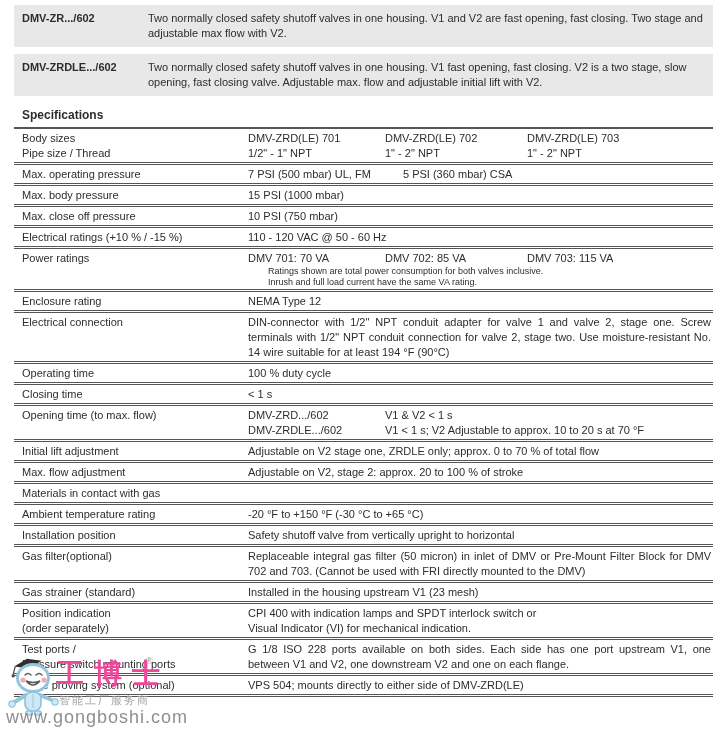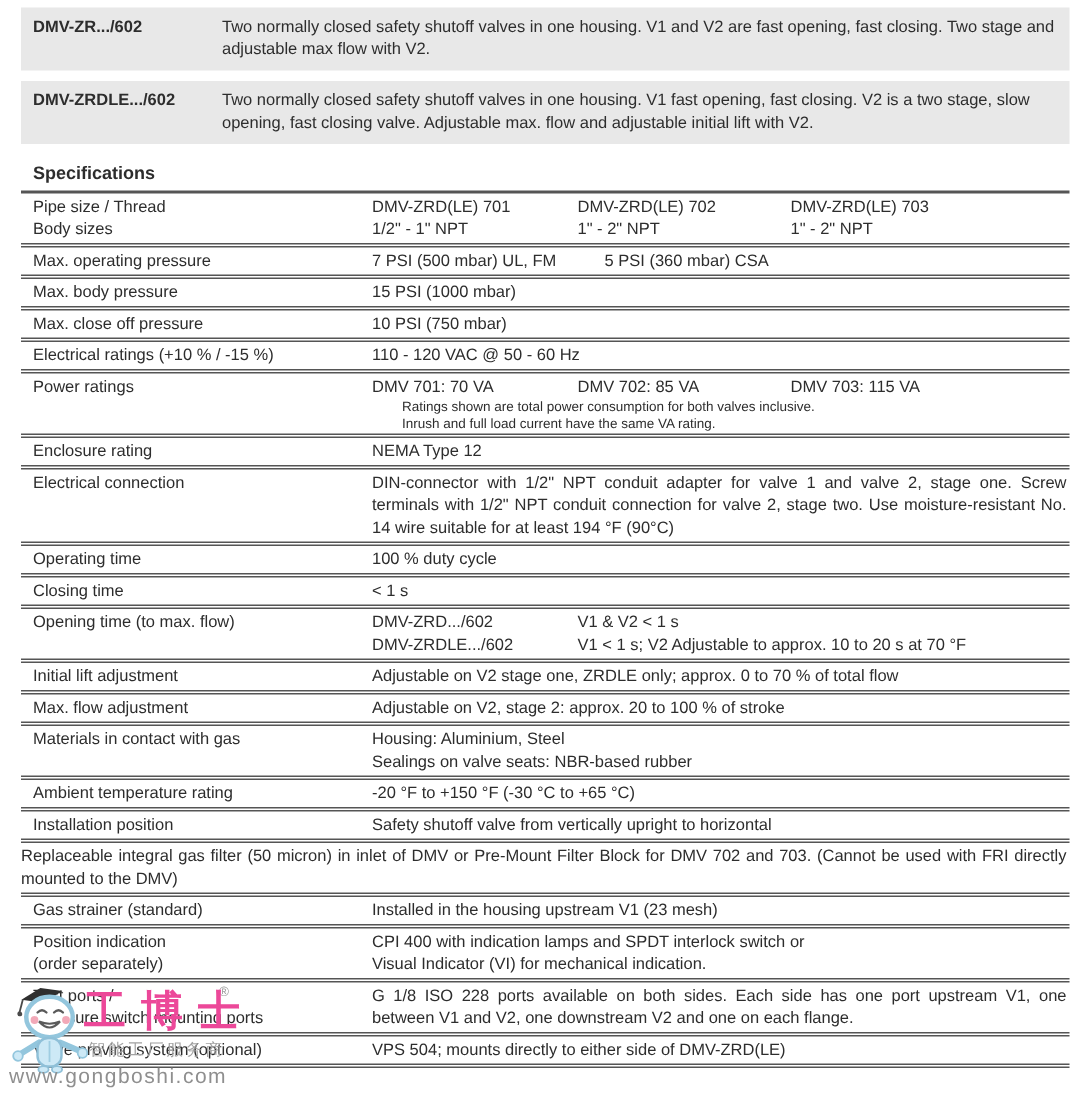--- a/index.html
+++ b/index.html
@@ -32,21 +32,21 @@
   .just { text-align:justify; }
 
   
   .watermark { position:absolute; left:6px; top:656px; width:240px; height:78px; z-index:5; }
   .wm-mascot { position:absolute; left:0; top:0; }
   .wm-reg { position:absolute; left:140px; top:-2px; font-size:9px; color:#9a9a9a; }
   .wm-brand { position:absolute; left:50px; top:6px; font-size:28px; line-height:24px;
               font-weight:bold; color:#ec4899; letter-spacing:10px; white-space:nowrap; }
   .wm-tagline { position:absolute; left:53px; top:37px; font-size:11px; color:#a3a3a3;
                 letter-spacing:2px; white-space:nowrap; }
-  .wm-url { position:absolute; left:0px; top:54px; font-size:14px; color:#8f8f8f;
+  .wm-url { position:absolute; left:0px; top:54px; font-size:18px; color:#8f8f8f;
             letter-spacing:1px; white-space:nowrap; }
 </style>
 </head>
 <body>
 
 <div class="page">
 
   <div class="hbox">
     <div class="model">DMV-ZR.../602</div>
     <div class="desc">Two normally closed safety shutoff valves in one housing. V1 and V2 are fast opening, fast closing. Two stage and adjustable max flow with V2.</div>
@@ -55,22 +55,22 @@
     <div class="model">DMV-ZRDLE.../602</div>
     <div class="desc">Two normally closed safety shutoff valves in one housing. V1 fast opening, fast closing. V2 is a two stage, slow opening, fast closing valve. Adjustable max. flow and adjustable initial lift with V2.</div>
   </div>
 
   <div class="sec-title">Specifications</div>
 
   <div class="spec-table">
 
     <div class="row">
       <div class="lbl">
+        <div>Body sizes</div>
         <div>Pipe size / Thread</div>
-        <div>Body sizes</div>
       </div>
       <div class="val">
         <div class="cols">
           <div class="c1">DMV-ZRD(LE) 701</div>
           <div class="c2">DMV-ZRD(LE) 702</div>
           <div class="c3">DMV-ZRD(LE) 703</div>
         </div>
         <div class="cols">
           <div class="c1">1/2" - 1" NPT</div>
           <div class="c2">1" - 2" NPT</div>
@@ -156,37 +156,34 @@
 
     <div class="row">
       <div class="lbl">Max. flow adjustment</div>
       <div class="val">
         <div>Adjustable on V2, stage 2: approx. 20 to 100 % of stroke</div>
       </div>
     </div>
 
     <div class="row">
       <div class="lbl">Materials in contact with gas</div>
-      <div class="val">
-        <div>Housing: Aluminium, Steel</div>
-        <div>Sealings on valve seats: NBR-based rubber</div>
-      </div>
     </div>
 
     <div class="row">
       <div class="lbl">Ambient temperature rating</div>
       <div class="val">-20 °F to +150 °F (-30 °C to +65 °C)</div>
     </div>
 
     <div class="row">
       <div class="lbl">Installation position</div>
       <div class="val">Safety shutoff valve from vertically upright to horizontal</div>
     </div>
 
     <div class="row">
+      <div class="lbl">Gas filter(optional)</div>
       <div class="val just">Replaceable integral gas filter (50 micron) in inlet of DMV or Pre-Mount Filter Block for DMV 702 and 703. (Cannot be used with FRI directly mounted to the DMV)</div>
     </div>
 
     <div class="row">
       <div class="lbl">Gas strainer (standard)</div>
       <div class="val">Installed in the housing upstream V1 (23 mesh)</div>
     </div>
 
     <div class="row">
       <div class="lbl">

